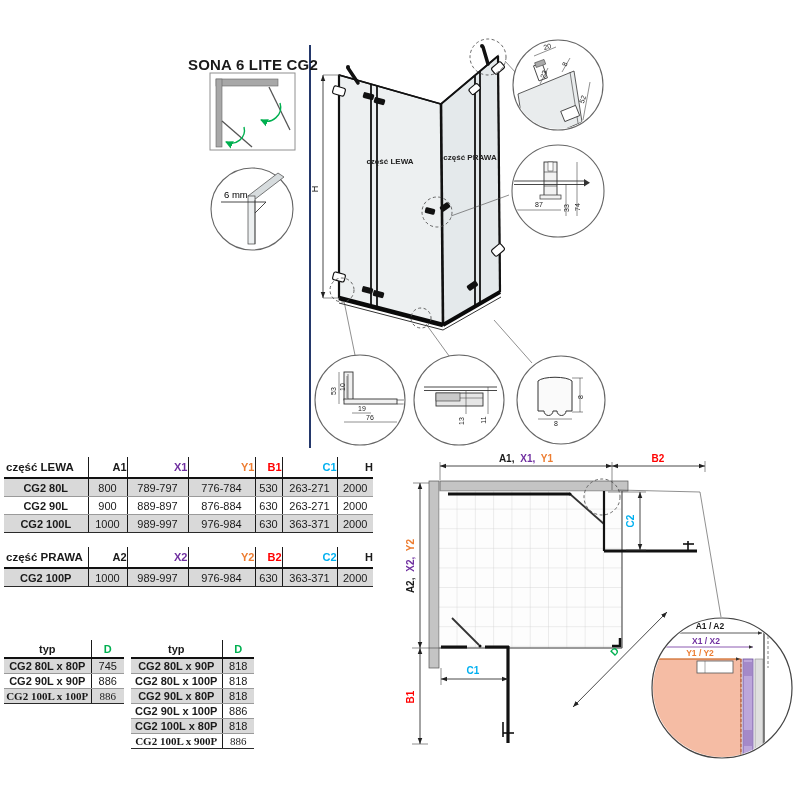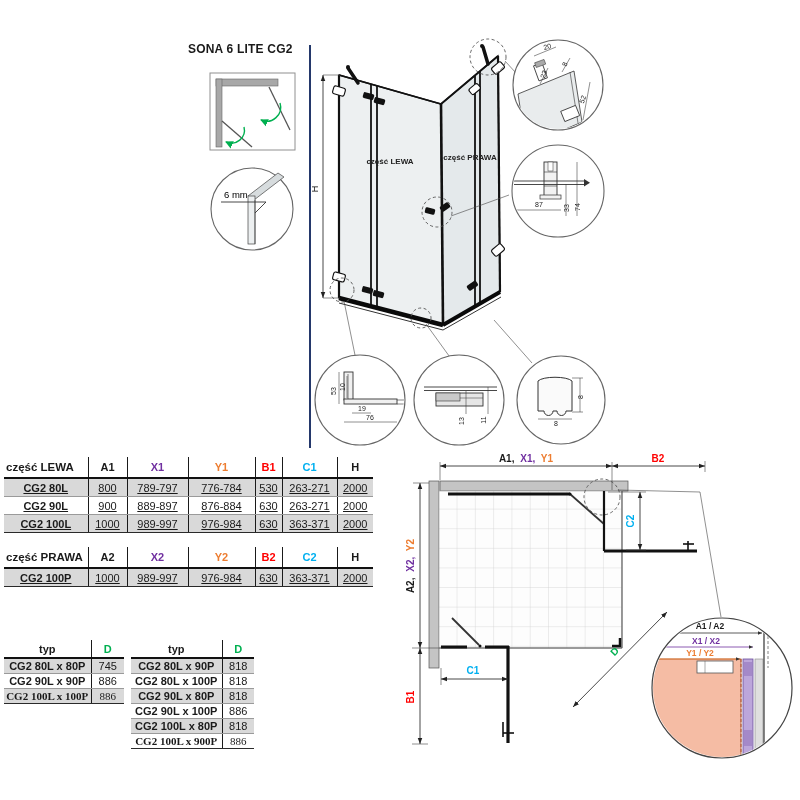--- a/index.html
+++ b/index.html
@@ -1,36 +1,36 @@
 <!DOCTYPE html>
 <html><head>
 <meta charset="utf-8">
 <style>
   html,body{margin:0;padding:0;background:#fff;}
   .page{position:relative;width:800px;height:800px;background:#fff;
         font-family:"Liberation Sans",sans-serif;overflow:hidden;color:#1a1a1a;}
-  .page-title{position:absolute;left:188px;top:42px;font-size:12px;font-weight:bold;
+  .page-title{position:absolute;left:188px;top:56px;font-size:15px;font-weight:bold;
               letter-spacing:.2px;white-space:nowrap;}
   svg{position:absolute;left:0;top:0;}
   svg text{font-family:"Liberation Sans",sans-serif;}
   .dim{font-size:7px;fill:#222;}
   .facelab{font-size:8px;font-weight:600;fill:#222;}
   .plab{font-size:10px;font-weight:700;}
   .dlab{font-size:8.5px;font-weight:700;}
   .thin{stroke:#333;stroke-width:.55;fill:none;}
   .ext{stroke:#444;stroke-width:.6;fill:none;}
   .dimline{stroke:#333;stroke-width:.9;fill:none;}
 
   table.spec,table.mini{position:absolute;border-collapse:collapse;table-layout:fixed;}
   table.spec td,table.mini td{text-align:center;padding:0;font-size:11px;overflow:hidden;
         white-space:nowrap;border-right:1.4px solid #1a1a1a;}
   table.spec td:last-child,table.mini td:last-child{border-right:0;}
-  table.spec tr.head td{height:20px;border-bottom:2.4px solid #111;font-weight:700;}
+  table.spec tr.head td{height:20px;border-bottom:2.4px solid #111;font-weight:700;text-align:right;}
   table.spec tr.head td.tt{text-align:left;padding-left:2px;font-size:11.5px;}
-  table.spec tr.r td{height:17px;border-bottom:1px solid #9a9a9a;text-decoration:underline;}
+  table.spec tr.r td{height:17px;border-bottom:1px solid #9a9a9a;}
   table.spec tr.r:last-child td{border-bottom:1.6px solid #2a2a2a;}
   tr.g td{background:#D9D9D9;}
   td.rn{font-weight:700;}
   table.mini tr.head td{height:17px;border-bottom:2.2px solid #111;font-weight:700;}
   table.mini tr.r td{height:14px;border-bottom:1px solid #9a9a9a;}
   table.mini tr.r:last-child td{border-bottom:1.5px solid #2a2a2a;font-family:Liberation Serif, serif;}
   .hX{color:#7030A0;} .hY{color:#ED7D31;} .hB{color:#FF0000;}
   .hC{color:#00B0F0;} .hD{color:#00B050;}
 </style>
 </head>

